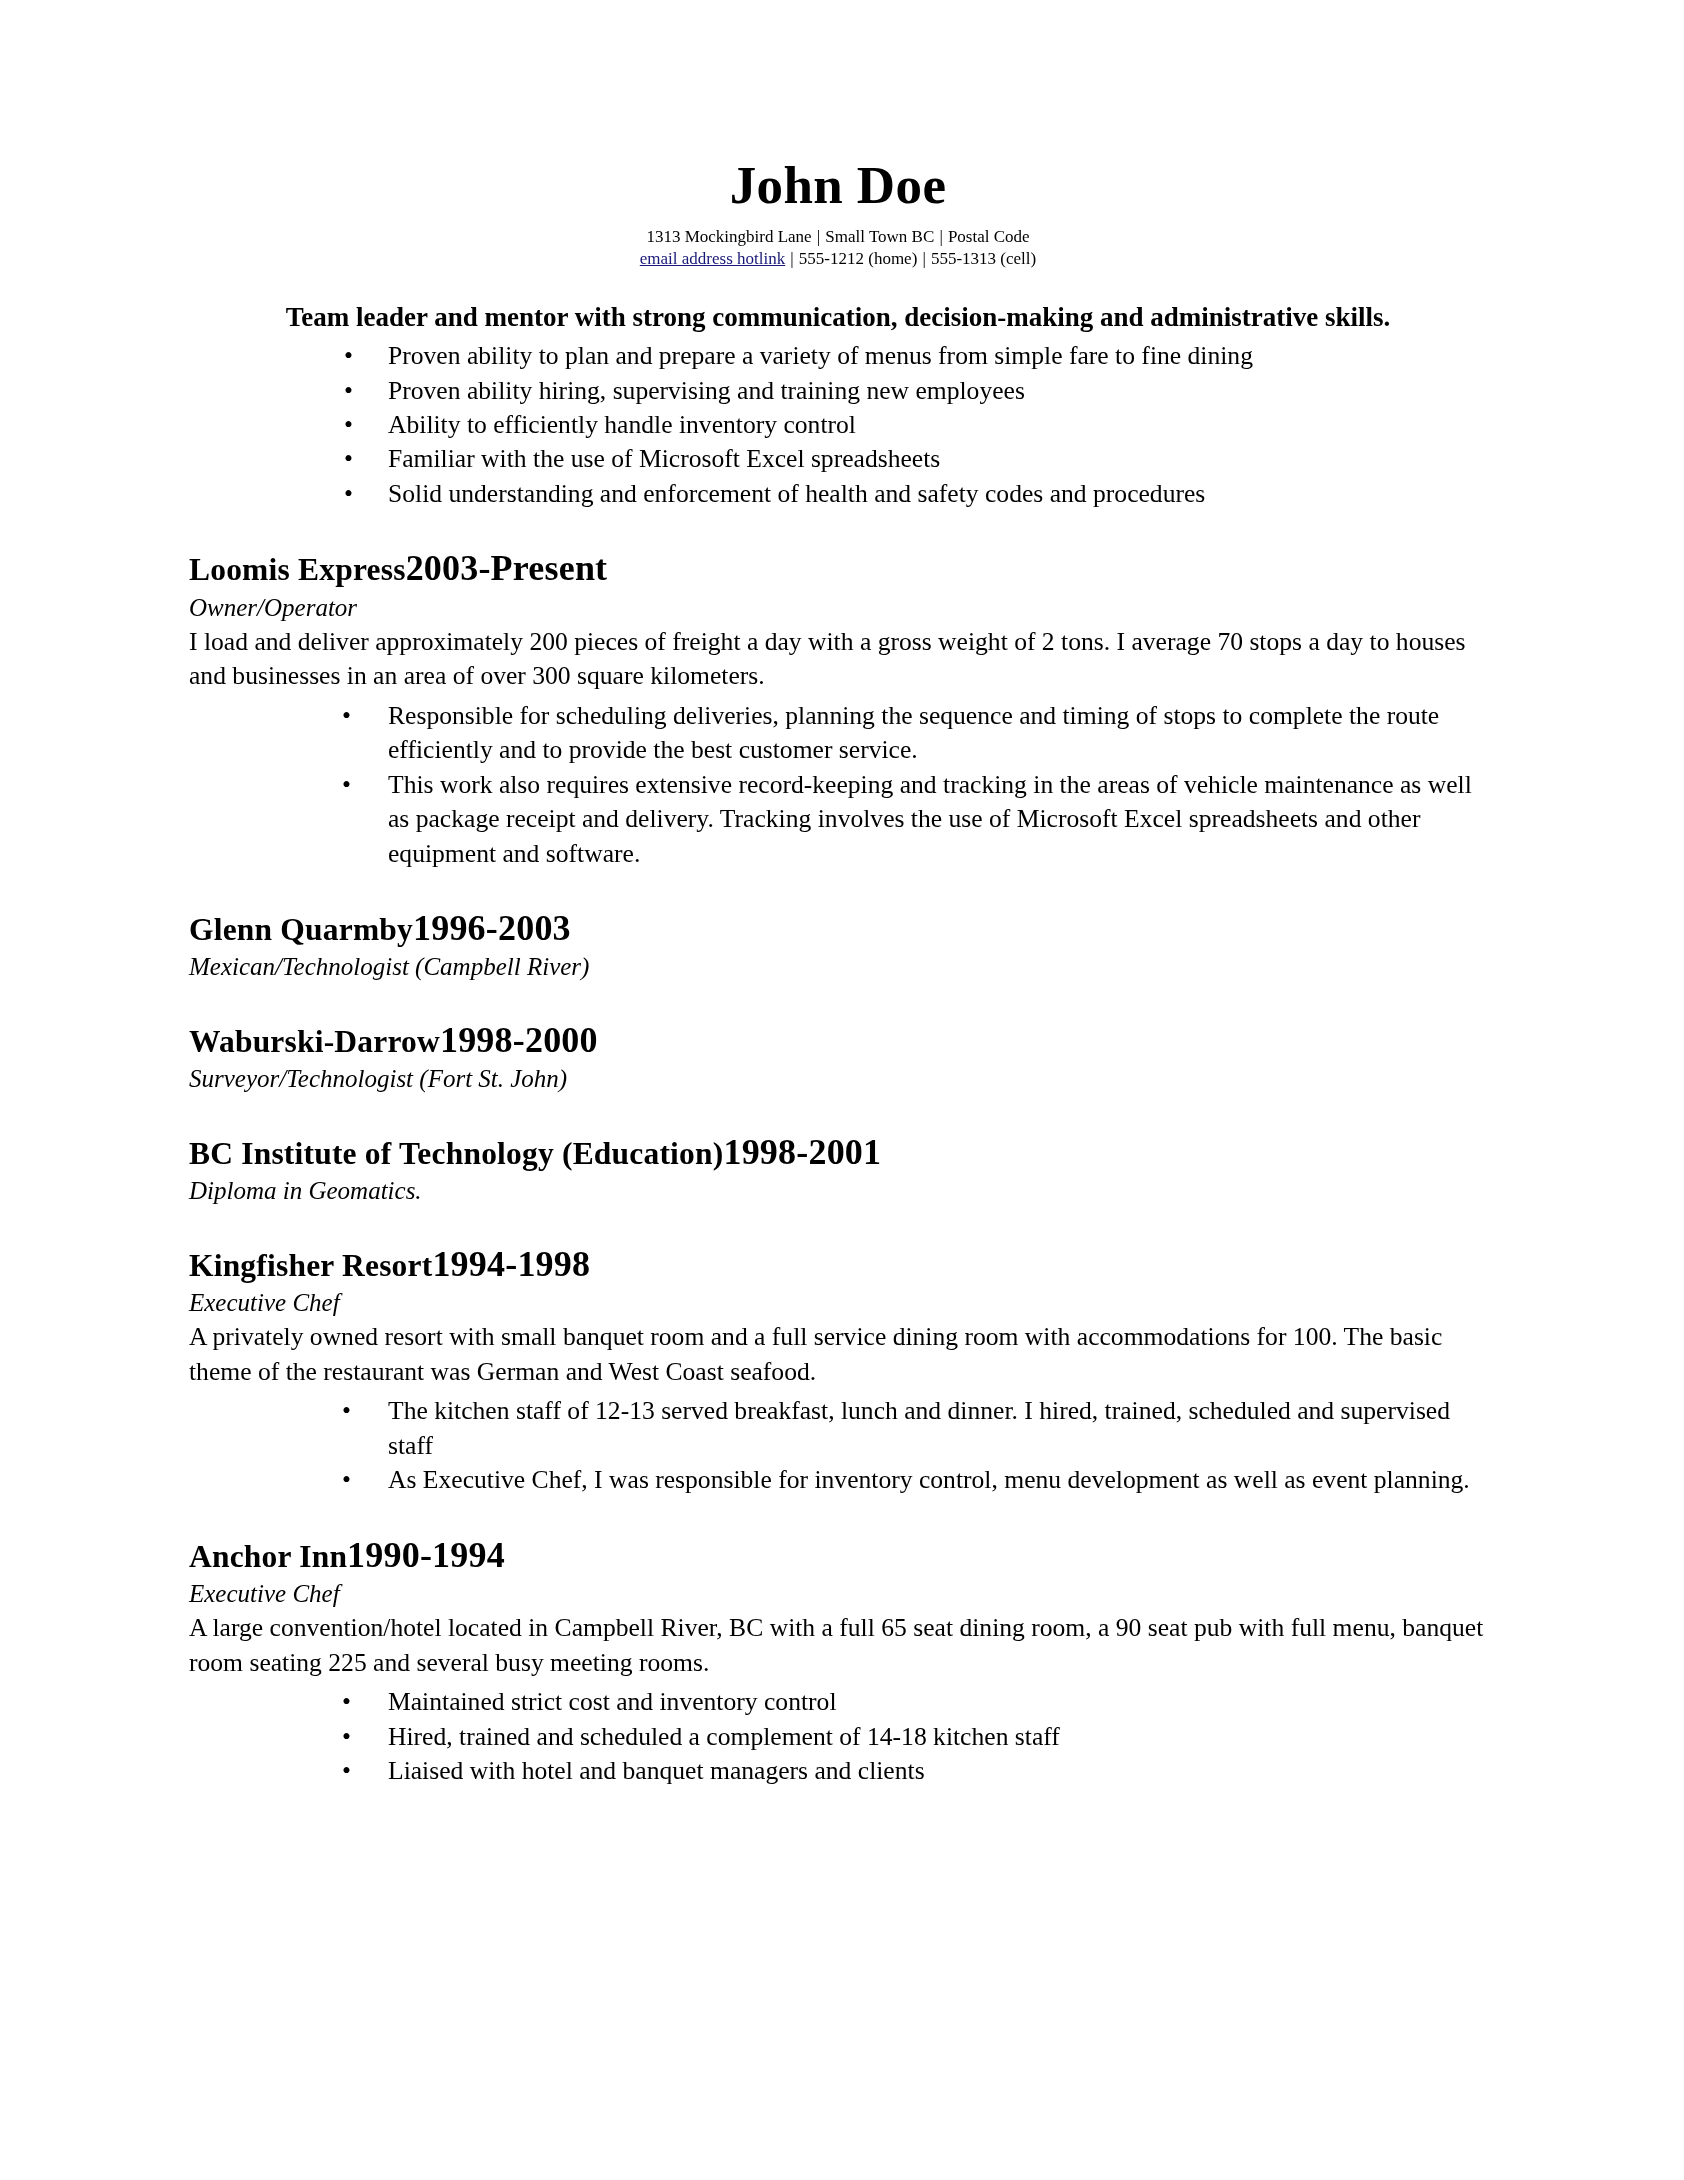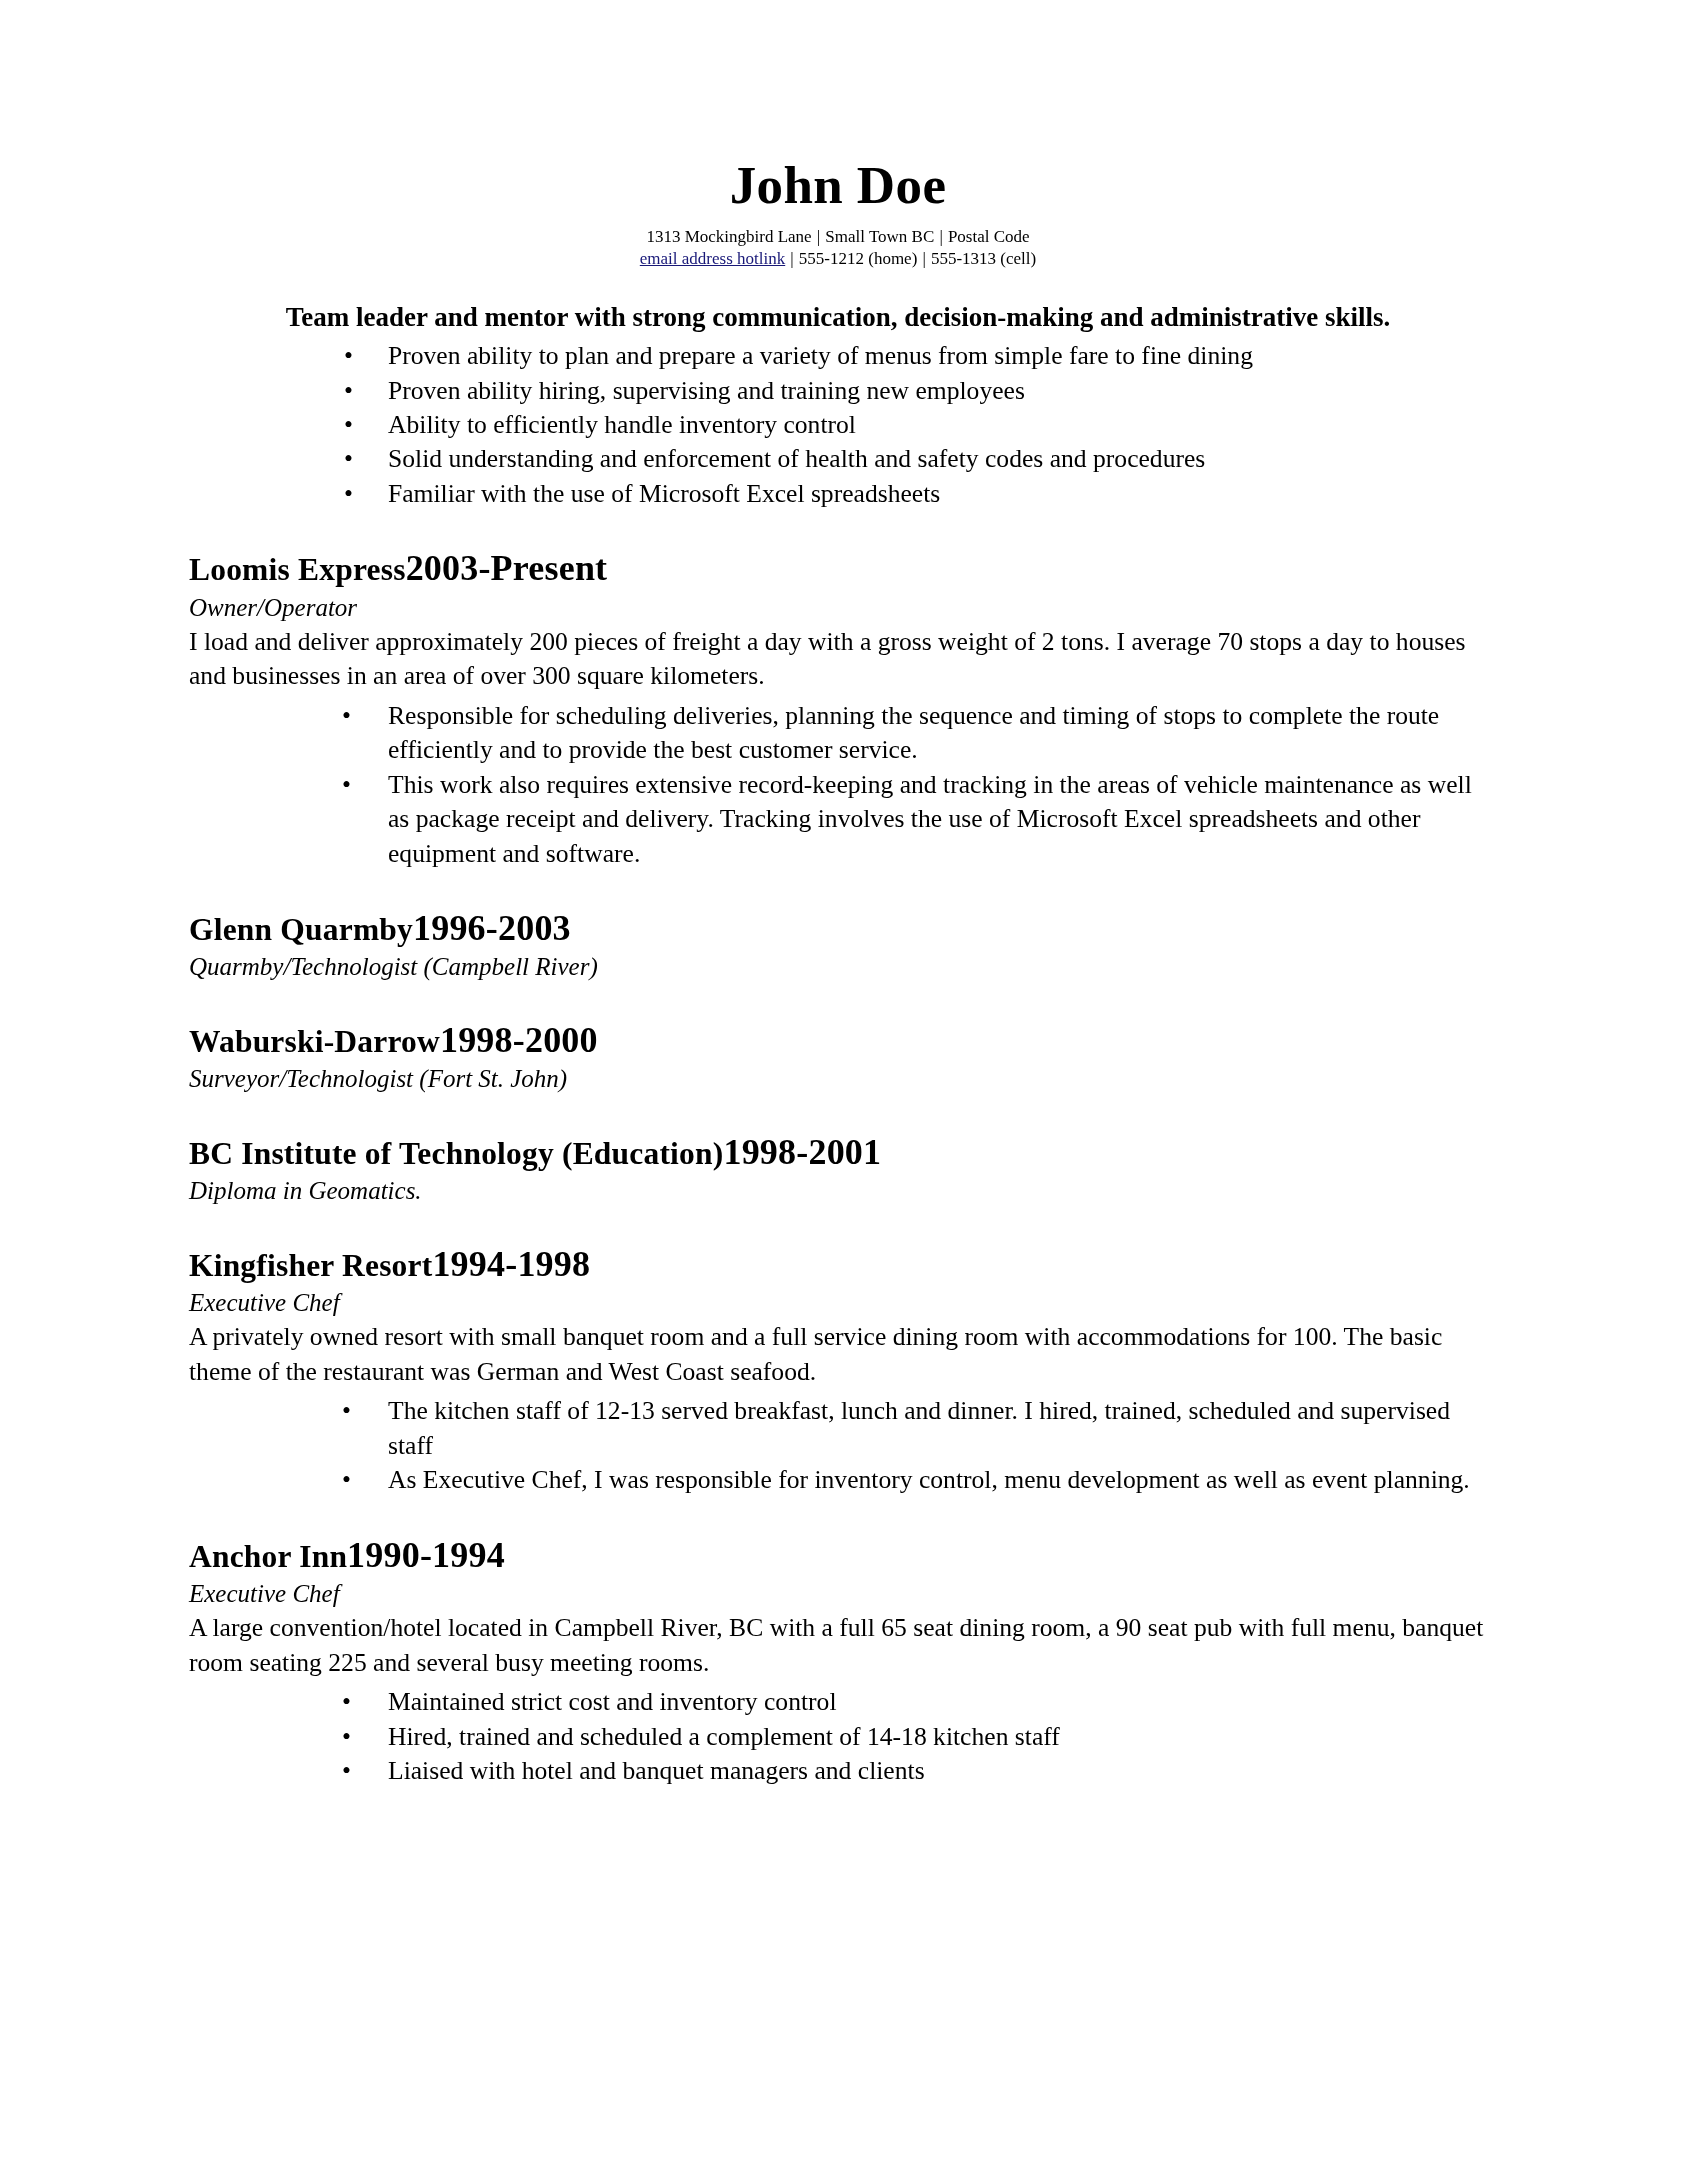--- a/index.html
+++ b/index.html
@@ -136,22 +136,22 @@
       <span class="email-link">email address hotlink</span><span class="contact-sep">|</span><span>555-1212 (home)</span><span class="contact-sep">|</span><span>555-1313 (cell)</span>
     </div>
   </div>
 
   <div class="summary-block">
     <div class="summary-heading">Team leader and mentor with strong communication, decision-making and administrative skills.</div>
     <ul class="bullets">
       <li>Proven ability to plan and prepare a variety of menus from simple fare to fine dining</li>
       <li>Proven ability hiring, supervising and training new employees</li>
       <li>Ability to efficiently handle inventory control</li>
+      <li>Familiar with the use of Microsoft Excel spreadsheets</li>
       <li>Solid understanding and enforcement of health and safety codes and procedures</li>
-      <li>Familiar with the use of Microsoft Excel spreadsheets</li>
     </ul>
   </div>
 
   <div class="entry">
     <div class="entry-head">
       <span class="entry-org">Loomis Express</span>
       <span class="entry-dates">2003-Present</span>
     </div>
     <div class="entry-role">Owner/Operator</div>
     <div class="entry-desc">I load and deliver approximately 200 pieces of freight a day with a gross weight of 2 tons. I average 70 stops a day to houses and businesses in an area of  over 300 square kilometers.</div>
@@ -159,21 +159,21 @@
       <li>Responsible for scheduling deliveries, planning the sequence and timing of stops to complete the route efficiently and to provide the best customer service.</li>
       <li>This work also requires extensive record-keeping and tracking in the areas of vehicle maintenance as well as package receipt and delivery. Tracking involves the use of Microsoft Excel spreadsheets and other equipment and software.</li>
     </ul>
   </div>
 
   <div class="entry">
     <div class="entry-head">
       <span class="entry-org">Glenn Quarmby</span>
       <span class="entry-dates">1996-2003</span>
     </div>
-    <div class="entry-role">Quarmby/Technologist (Campbell River)</div>
+    <div class="entry-role">Mexican/Technologist (Campbell River)</div>
   </div>
 
   <div class="entry">
     <div class="entry-head">
       <span class="entry-org">Waburski-Darrow</span>
       <span class="entry-dates">1998-2000</span>
     </div>
     <div class="entry-role">Surveyor/Technologist (Fort St. John)</div>
   </div>
 

